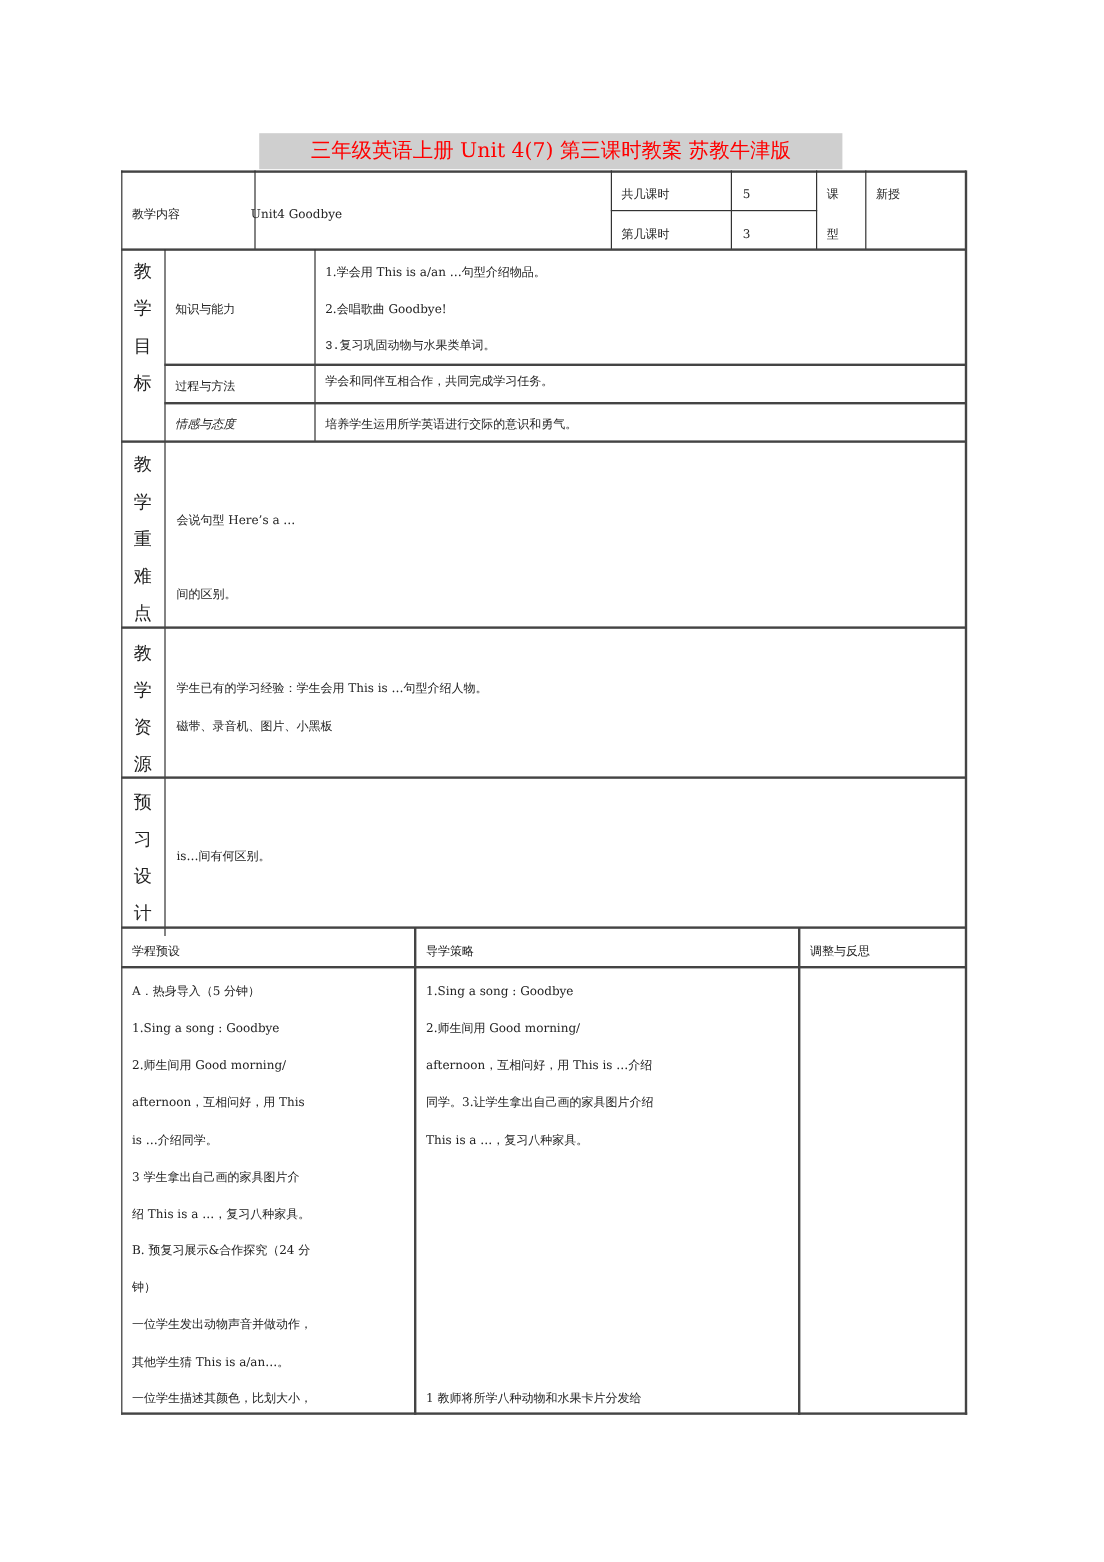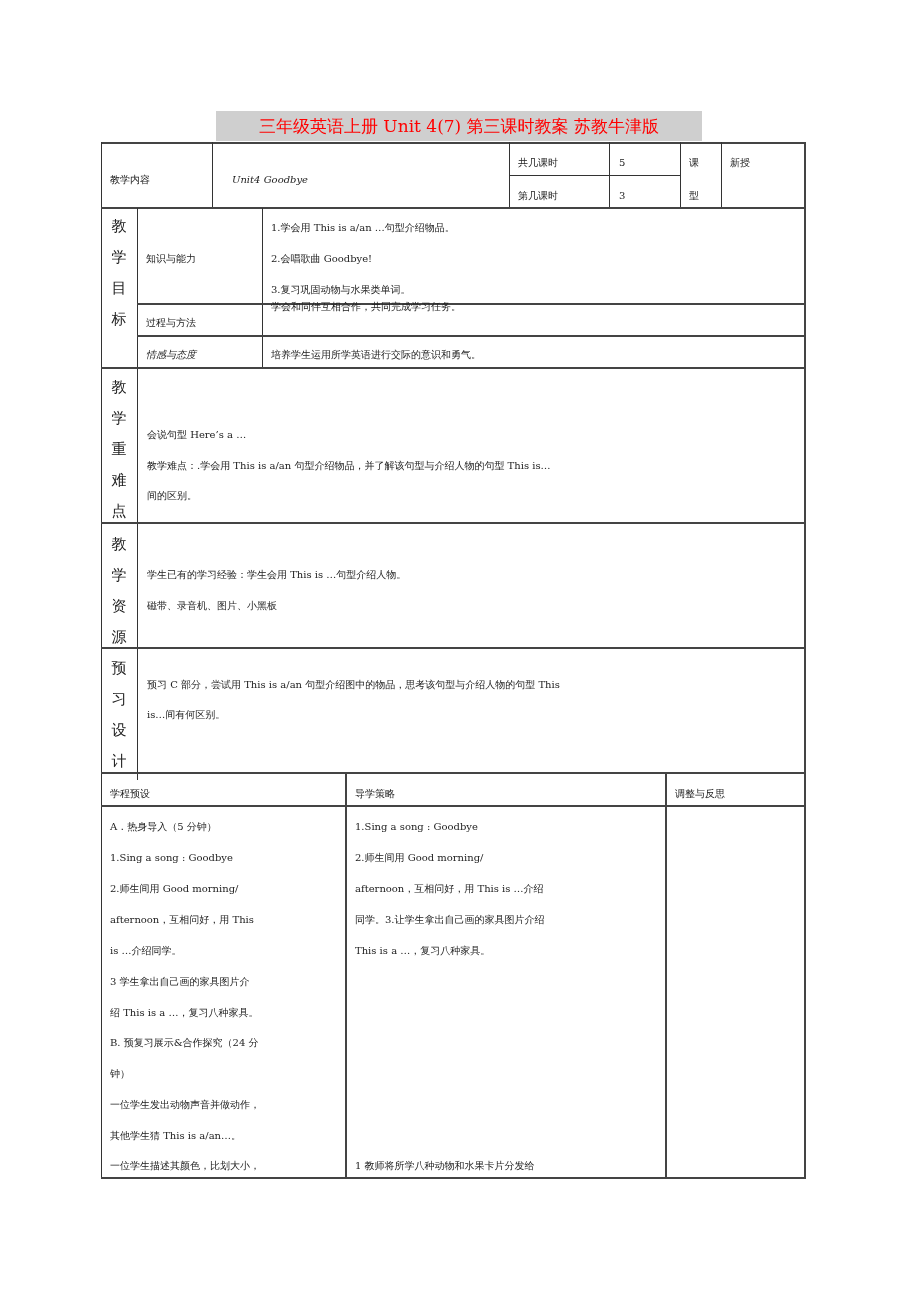--- a/index.html
+++ b/index.html
@@ -30,21 +30,21 @@
 
 <div class="line-v" style="left:212px; top:142px; height:66px;"></div>
 <div class="line-v" style="left:509px; top:142px; height:66px;"></div>
 <div class="line-v" style="left:609px; top:142px; height:66px;"></div>
 <div class="line-v" style="left:680px; top:142px; height:66px;"></div>
 <div class="line-v" style="left:721px; top:142px; height:66px;"></div>
 <div class="line-h" style="left:509px; top:175px; width:172px;"></div>
 <div class="line-h thick" style="left:101px; top:207px; width:704px;"></div>
 
 <div class="txt" style="left:110px; top:171px;">教学内容</div>
-<div class="txt" style="left:232px; top:171px;font-style:italic;">Unit4 Goodbye</div>
+<div class="txt" style="left:209px; top:171px;">Unit4 Goodbye</div>
 <div class="txt" style="left:518px; top:154px;">共几课时</div>
 <div class="txt" style="left:619px; top:154px;">5</div>
 <div class="txt" style="left:518px; top:187px;">第几课时</div>
 <div class="txt" style="left:619px; top:187px;">3</div>
 <div class="txt" style="left:689px; top:154px;">课</div>
 <div class="txt" style="left:689px; top:187px;">型</div>
 <div class="txt" style="left:730px; top:154px;">新授</div>
 
 <div class="line-v" style="left:137px; top:208px; height:572px;"></div>
 <div class="line-v" style="left:262px; top:208px; height:160px;"></div>
@@ -55,37 +55,36 @@
 <div class="vtxt" style="left:109px; top:217px;">
   <span style="height:31px;">教</span>
   <span style="height:31px;">学</span>
   <span style="height:31px;">目</span>
   <span style="height:31px;">标</span>
 </div>
 
 <div class="txt" style="left:146px; top:250px;">知识与能力</div>
 <div class="txt" style="left:271px; top:219px;">1.学会用 This is a/an …句型介绍物品。</div>
 <div class="txt" style="left:271px; top:250px;">2.会唱歌曲 Goodbye!</div>
-<div class="txt" style="left:271px; top:281px;">3.复习巩固动物与水果类单词。</div>
+<div class="txt" style="left:271px; top:281px;font-family:Liberation Mono, monospace;">3.复习巩固动物与水果类单词。</div>
 <div class="txt" style="left:146px; top:314px;">过程与方法</div>
-<div class="txt" style="left:271px; top:298px;">学会和同伴互相合作，共同完成学习任务。</div>
+<div class="txt" style="left:271px; top:310px;">学会和同伴互相合作，共同完成学习任务。</div>
 <div class="txt" style="left:146px; top:346px;font-style:italic;">情感与态度</div>
 <div class="txt" style="left:271px; top:346px;">培养学生运用所学英语进行交际的意识和勇气。</div>
 
 <div class="line-h thick" style="left:101px; top:522px; width:704px;"></div>
 <div class="vtxt" style="left:109px; top:378px;">
   <span style="height:31px;">教</span>
   <span style="height:31px;">学</span>
   <span style="height:31px;">重</span>
   <span style="height:31px;">难</span>
   <span style="height:31px;">点</span>
 </div>
 <div class="abs clip" style="left:138px; top:368px; width:665px; height:154px;">
   <div class="txt" style="left:9px; top:58px;">会说句型 Here’s a …</div>
-  <div class="txt" style="left:9px; top:89px;">教学难点：.学会用 This is a/an 句型介绍物品，并了解该句型与介绍人物的句型 This is…</div>
   <div class="txt" style="left:9px; top:119px;">间的区别。</div>
 </div>
 
 <div class="line-h thick" style="left:101px; top:647px; width:704px;"></div>
 <div class="vtxt" style="left:109px; top:535px;">
   <span style="height:31px;">教</span>
   <span style="height:31px;">学</span>
   <span style="height:31px;">资</span>
   <span style="height:31px;">源</span>
 </div>
@@ -93,21 +92,20 @@
 <div class="txt" style="left:147px; top:597px;">磁带、录音机、图片、小黑板</div>
 
 <div class="line-h thick" style="left:101px; top:772px; width:704px;"></div>
 <div class="vtxt" style="left:109px; top:659px;">
   <span style="height:31px;">预</span>
   <span style="height:31px;">习</span>
   <span style="height:31px;">设</span>
   <span style="height:31px;">计</span>
 </div>
 <div class="abs clip" style="left:138px; top:648px; width:665px; height:124px;">
-  <div class="txt" style="left:9px; top:28px;">预习 C 部分，尝试用 This is a/an 句型介绍图中的物品，思考该句型与介绍人物的句型 This</div>
   <div class="txt" style="left:9px; top:58px;text-align:center;">is…间有何区别。</div>
 </div>
 
 <div class="line-v thick" style="left:345px; top:773px; height:406px;"></div>
 <div class="line-v thick" style="left:665px; top:773px; height:406px;"></div>
 <div class="line-h thick" style="left:101px; top:805px; width:704px;"></div>
 <div class="line-h thick" style="left:101px; top:1177px; width:565px;"></div>
 <div class="line-h thick" style="left:665px; top:1177px; width:141px;"></div>
 
 <div class="txt" style="left:110px; top:785px;">学程预设</div>

